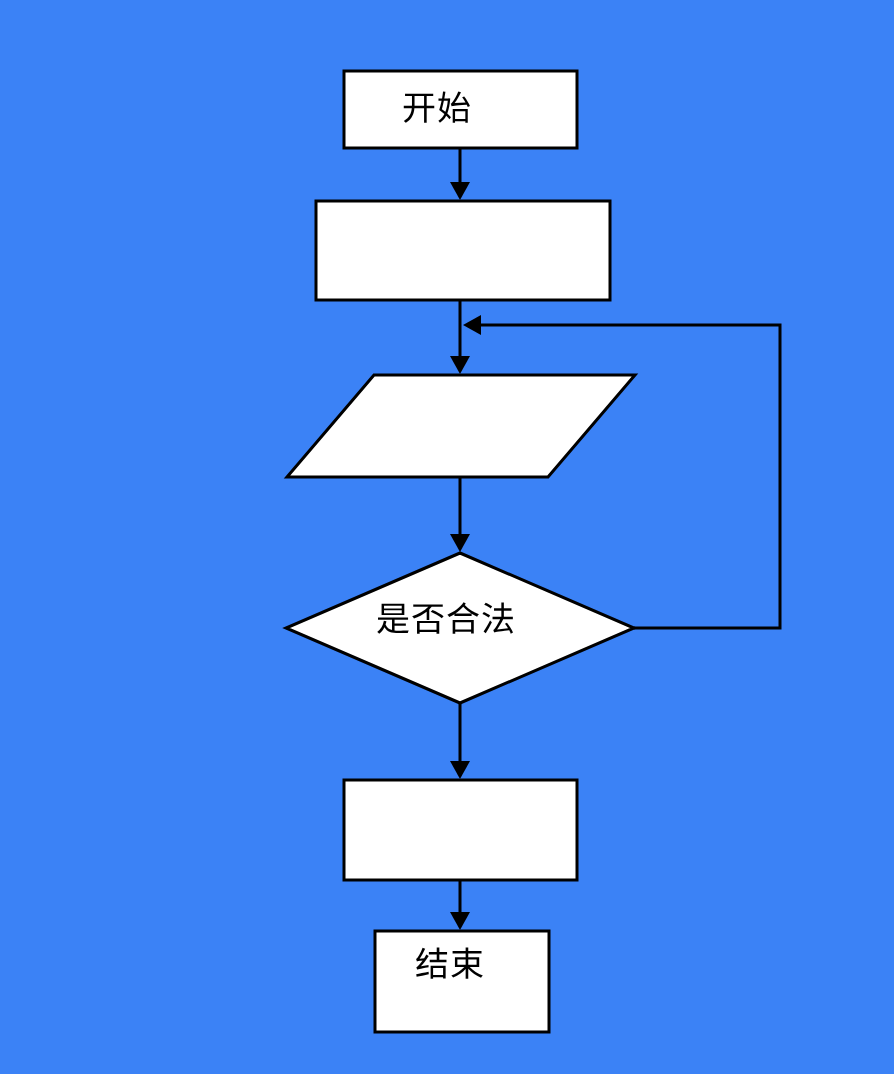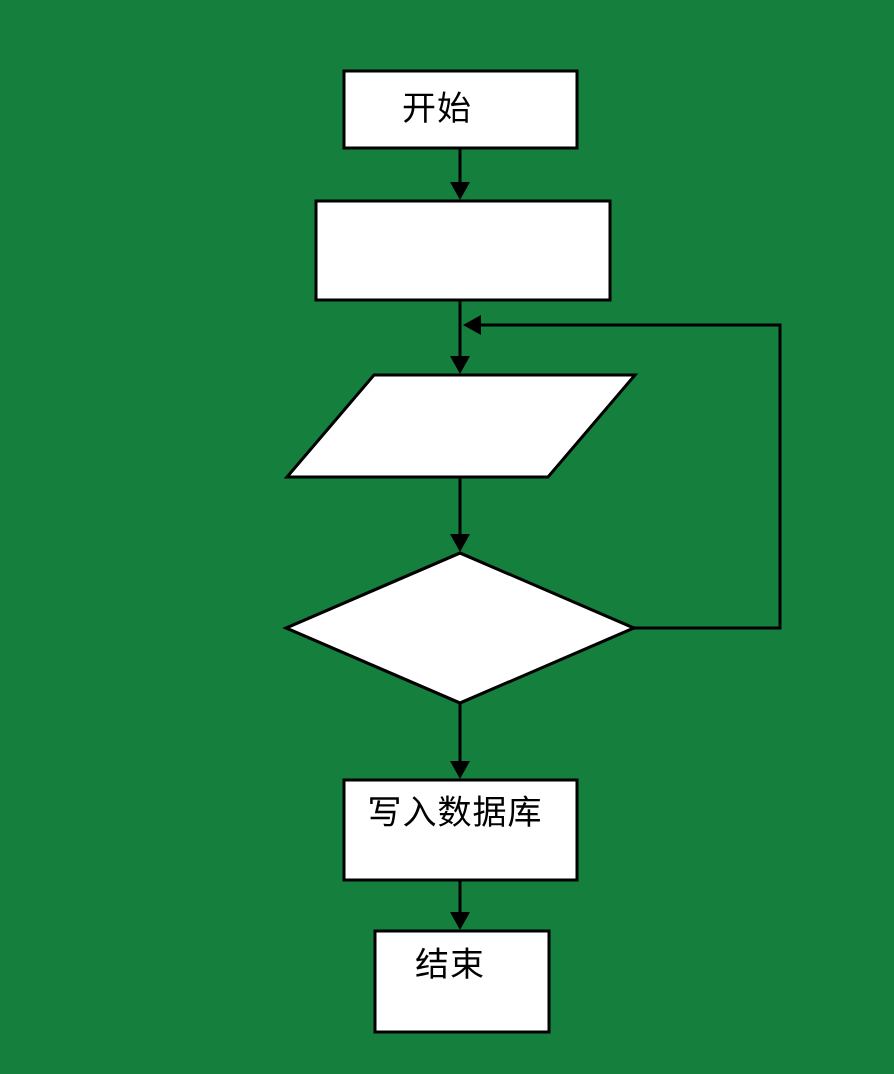--- a/index.html
+++ b/index.html
@@ -4,21 +4,21 @@
 <style>
   html, body {
     margin: 0;
     padding: 0;
     background: #ffffff;
   }
   #canvas {
     position: relative;
     width: 894px;
     height: 1074px;
-    background: #15803d;
+    background: #3b82f6;
     overflow: hidden;
     font-family: "Liberation Serif", "DejaVu Serif", serif;
   }
   #flow-svg {
     position: absolute;
     left: 0;
     top: 0;
   }
   .shape {
     fill: #ffffff;
@@ -71,17 +71,17 @@
     <polygon class="shape" points="374,375 635,375 548,477 287,477"></polygon>
     <polygon class="shape" points="460,553 634,628 460,703 286,628"></polygon>
     <rect class="shape" x="344" y="780" width="233" height="100"></rect>
     <rect class="shape" x="375" y="931" width="174" height="101"></rect>
   </svg>
 
   <div class="node-label" style="left:437px; top:109px;">开始</div>
 
 
 
+  <div class="node-label" style="left:446px; top:620px;">是否合法</div>
 
-  <div class="node-label" style="left:455px; top:813px;">写入数据库</div>
 
   <div class="node-label" style="left:450px; top:965px;">结束</div>
 </div>
 
 </body></html>

